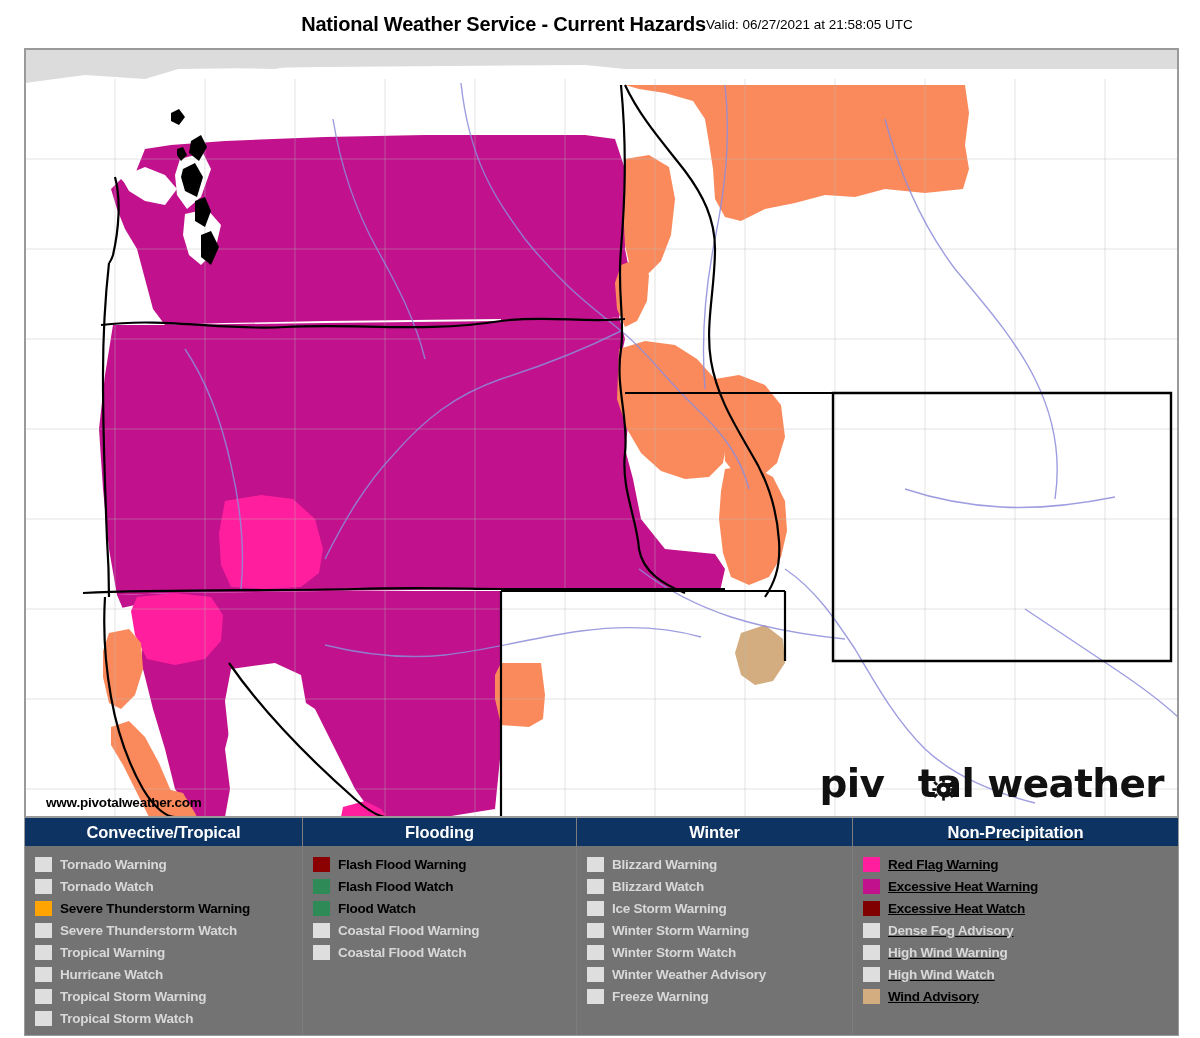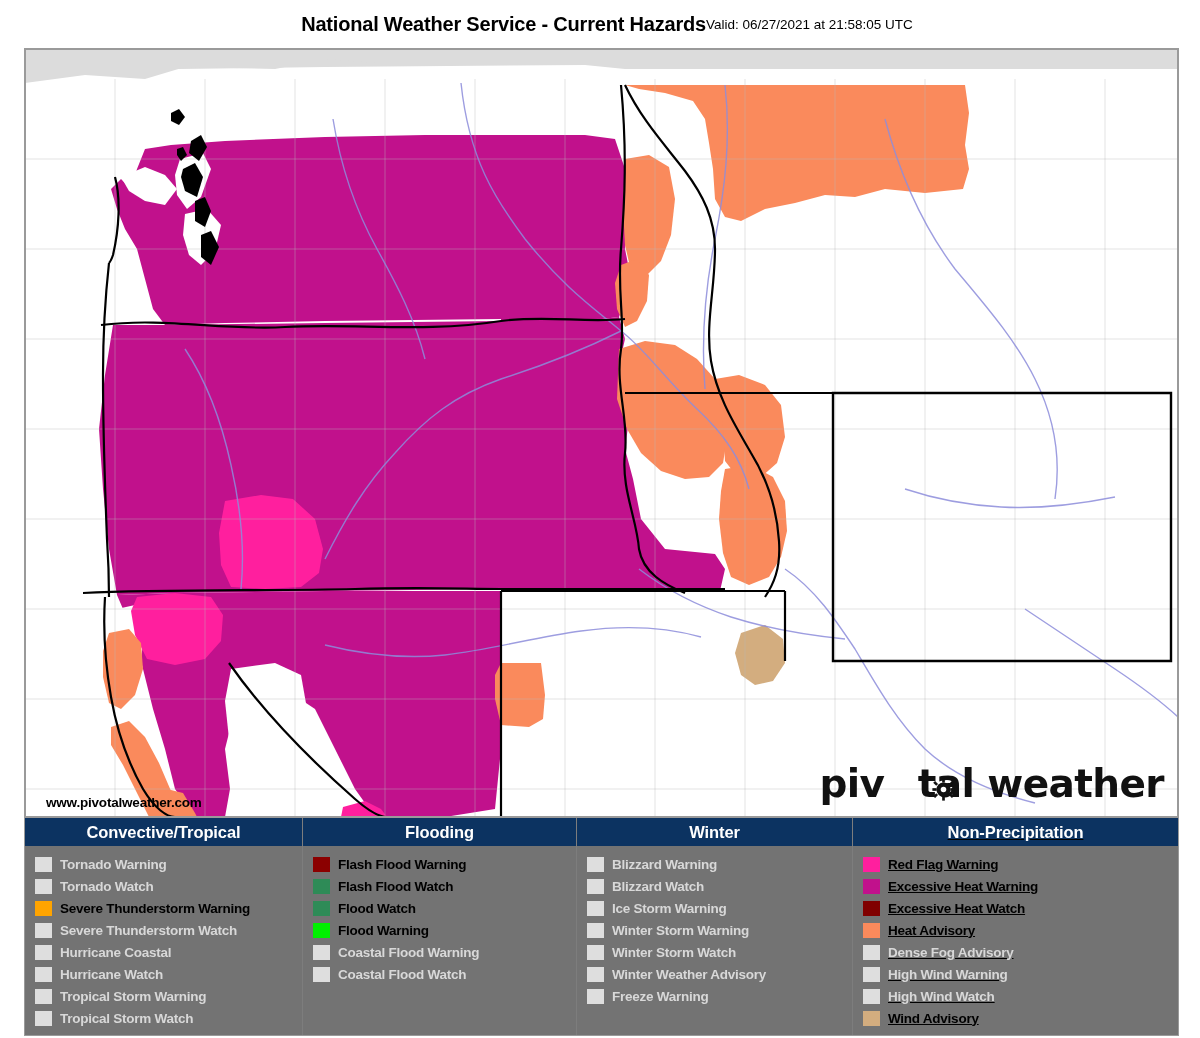--- a/index.html
+++ b/index.html
@@ -385,21 +385,21 @@
         <div class="legend-item">
           <span class="legend-swatch" style="background:#ffa400"></span>
           <span class="legend-label">Severe Thunderstorm Warning</span>
         </div>
         <div class="legend-item inactive">
           <span class="legend-swatch"></span>
           <span class="legend-label">Severe Thunderstorm Watch</span>
         </div>
         <div class="legend-item inactive">
           <span class="legend-swatch"></span>
-          <span class="legend-label">Hurricane Coastal</span>
+          <span class="legend-label">Tropical Warning</span>
         </div>
         <div class="legend-item inactive">
           <span class="legend-swatch"></span>
           <span class="legend-label">Hurricane Watch</span>
         </div>
         <div class="legend-item inactive">
           <span class="legend-swatch"></span>
           <span class="legend-label">Tropical Storm Warning</span>
         </div>
         <div class="legend-item inactive">
@@ -417,24 +417,20 @@
           <span class="legend-label">Flash Flood Warning</span>
         </div>
         <div class="legend-item">
           <span class="legend-swatch" style="background:#2e8b57"></span>
           <span class="legend-label">Flash Flood Watch</span>
         </div>
         <div class="legend-item">
           <span class="legend-swatch" style="background:#2e8b57"></span>
           <span class="legend-label">Flood Watch</span>
         </div>
-        <div class="legend-item">
-          <span class="legend-swatch" style="background:#00f000"></span>
-          <span class="legend-label">Flood Warning</span>
-        </div>
         <div class="legend-item inactive">
           <span class="legend-swatch"></span>
           <span class="legend-label">Coastal Flood Warning</span>
         </div>
         <div class="legend-item inactive">
           <span class="legend-swatch"></span>
           <span class="legend-label">Coastal Flood Watch</span>
         </div>
       </div>
     </div>
@@ -481,24 +477,20 @@
           <span class="legend-label">Red Flag Warning</span>
         </div>
         <div class="legend-item">
           <span class="legend-swatch" style="background:#c1118c"></span>
           <span class="legend-label">Excessive Heat Warning</span>
         </div>
         <div class="legend-item">
           <span class="legend-swatch" style="background:#800000"></span>
           <span class="legend-label">Excessive Heat Watch</span>
         </div>
-        <div class="legend-item">
-          <span class="legend-swatch" style="background:#fa8a5c"></span>
-          <span class="legend-label">Heat Advisory</span>
-        </div>
         <div class="legend-item inactive">
           <span class="legend-swatch"></span>
           <span class="legend-label">Dense Fog Advisory</span>
         </div>
         <div class="legend-item inactive">
           <span class="legend-swatch"></span>
           <span class="legend-label">High Wind Warning</span>
         </div>
         <div class="legend-item inactive">
           <span class="legend-swatch"></span>

